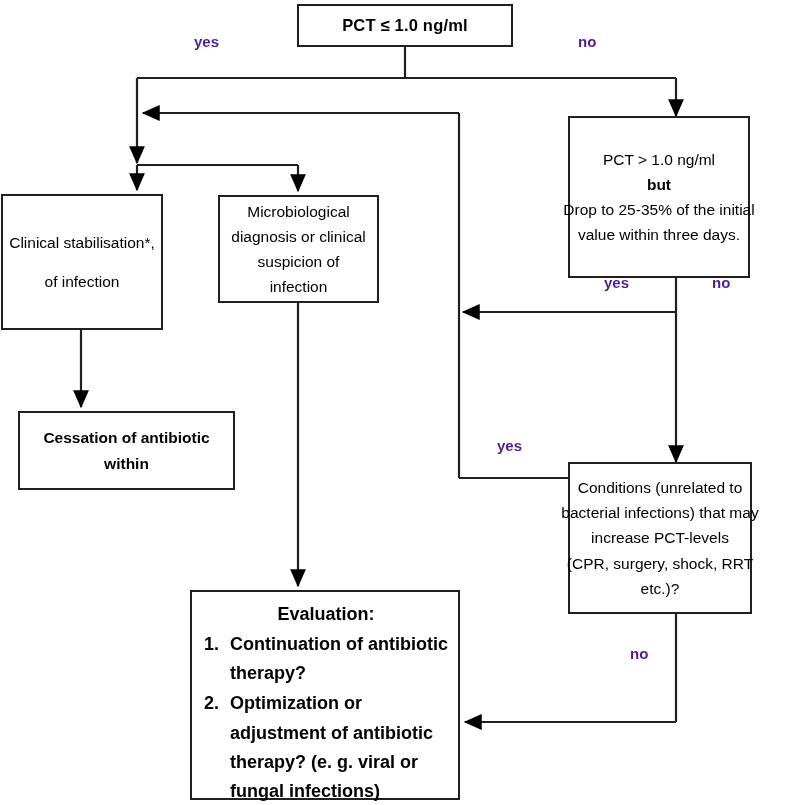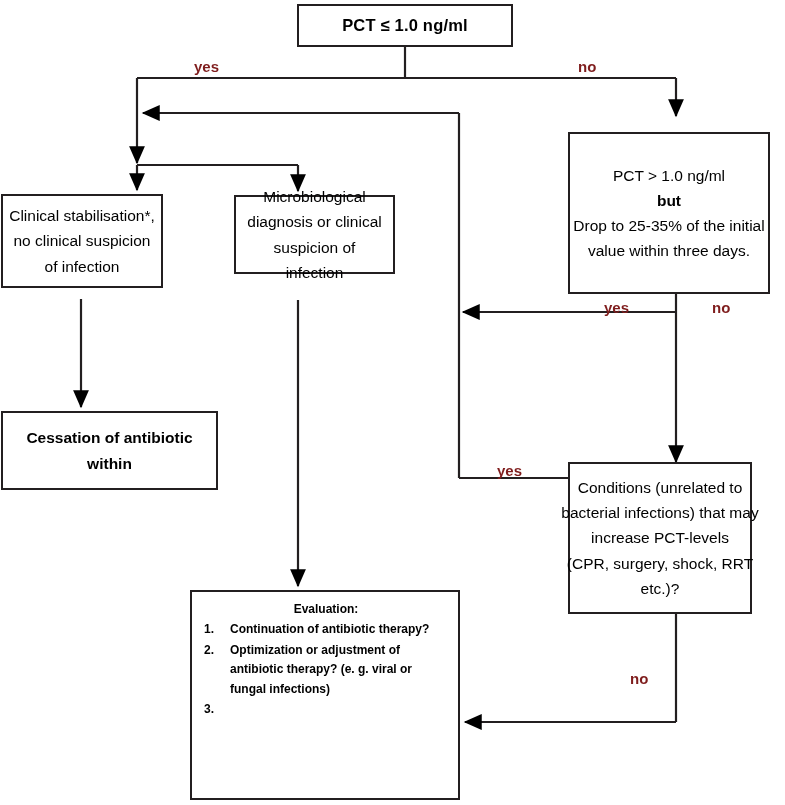--- a/index.html
+++ b/index.html
@@ -47,21 +47,21 @@
   .node.top-node {
     font-weight: bold;
     font-size: 16.5px;
     letter-spacing: 0.2px;
   }
   .eval-box {
     position: absolute;
     box-sizing: border-box;
     border: 2px solid #231f20;
     background: #ffffff;
-    font-size: 12px;
+    font-size: 18px;
     font-weight: bold;
     line-height: 1.62;
     padding: 8px 10px 8px 12px;
     display: flex;
     flex-direction: column;
   }
   .eval-title {
     text-align: center;
     margin-bottom: 1px;
   }
@@ -81,23 +81,22 @@
     text-align: left;
   }
   .eval-text {
     flex: 1;
     text-align: left;
   }
   .edge-label {
     position: absolute;
     font-size: 15px;
     font-weight: bold;
-    color: #7f1d1d;
+    color: #4c1d95;
     white-space: nowrap;
-    margin-top: 25px;
   }
 </style>
 </head>
 <body>
 
 <div id="canvas">
 
   <svg class="edges" viewBox="0 0 785 805" xmlns="http://www.w3.org/2000/svg">
     <defs>
       <marker id="arrow" markerWidth="9" markerHeight="9" refX="7.6" refY="3.6" orient="auto" markerUnits="strokeWidth">
@@ -134,41 +133,40 @@
 
       <path d="M 676,614 L 676,722"></path>
       <path d="M 676,722 L 465,722" marker-end="url(#arrow)"></path>
     </g>
   </svg>
 
   <div class="node top-node" style="left:297px; top:4px; width:216px; height:43px;">
     <span class="line">PCT ≤ 1.0 ng/ml</span>
   </div>
 
-  <div class="node" style="left:568px; top:132px; width:202px; height:162px;">
+  <div class="node" style="left:568px; top:116px; width:182px; height:162px;">
     <span class="line">PCT &gt; 1.0 ng/ml</span>
     <span class="line" style="font-weight:bold;">but</span>
     <span class="line">Drop to 25-35% of the initial</span>
     <span class="line">value within three days.</span>
   </div>
 
-  <div class="node" style="left:1px; top:194px; width:162px; height:94px;">
+  <div class="node" style="left:1px; top:194px; width:162px; height:136px;gap:13px;">
     <span class="line">Clinical stabilisation*,</span>
-    <span class="line">no clinical suspicion</span>
     <span class="line">of infection</span>
   </div>
 
-  <div class="node" style="left:234px; top:195px; width:161px; height:79px;">
+  <div class="node" style="left:218px; top:195px; width:161px; height:108px;">
     <span class="line">Microbiological</span>
     <span class="line">diagnosis or clinical</span>
     <span class="line">suspicion of</span>
     <span class="line">infection</span>
   </div>
 
-  <div class="node bold" style="left:1px; top:411px; width:217px; height:79px;">
+  <div class="node bold" style="left:18px; top:411px; width:217px; height:79px;">
     <span class="line">Cessation of antibiotic</span>
     <span class="line">within</span>
   </div>
 
   <div class="node" style="left:568px; top:462px; width:184px; height:152px;">
     <span class="line">Conditions (unrelated to</span>
     <span class="line">bacterial infections) that may</span>
     <span class="line">increase PCT-levels</span>
     <span class="line">(CPR, surgery, shock, RRT</span>
     <span class="line">etc.)?</span>

